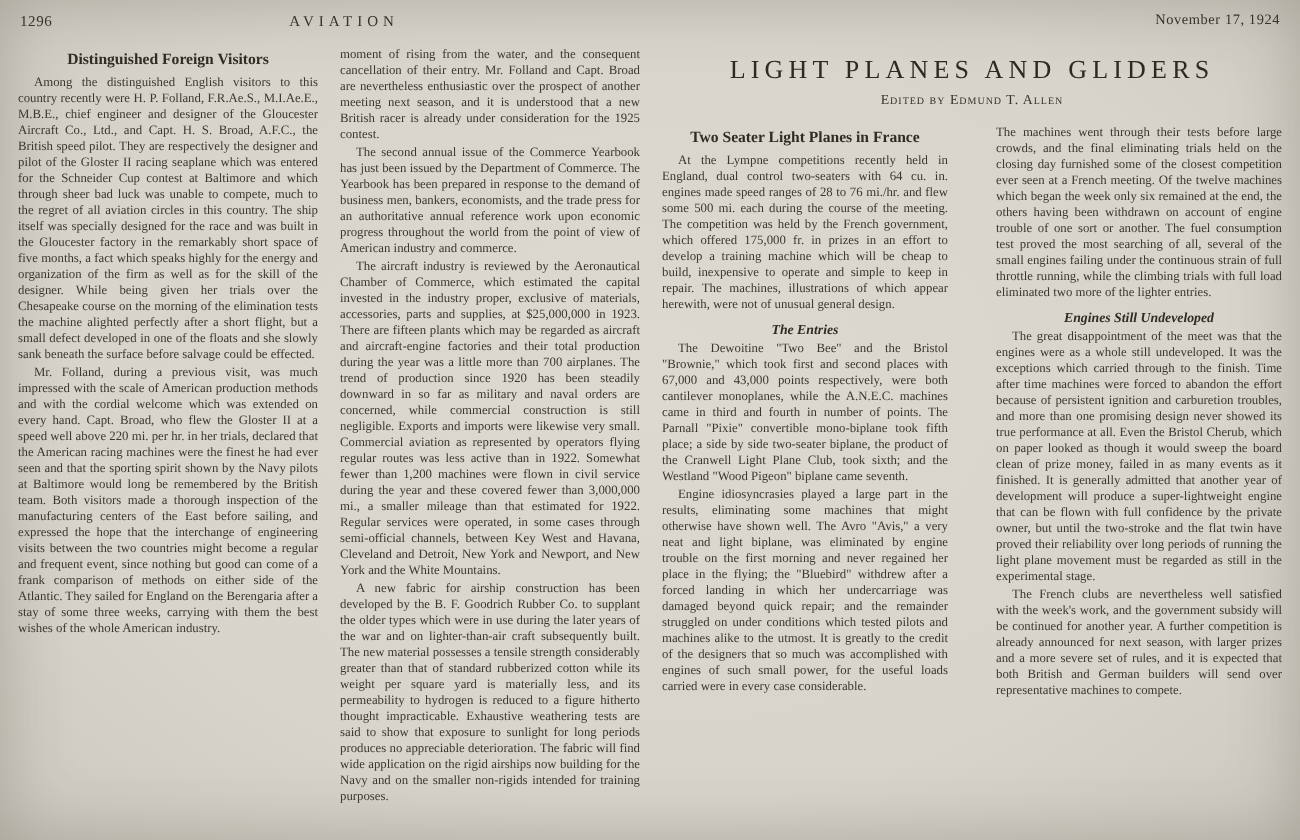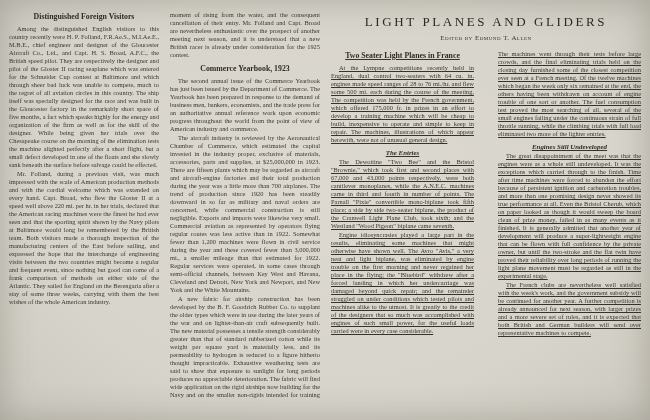--- a/index.html
+++ b/index.html
@@ -22,40 +22,44 @@
   .content { display:flex; gap:11px; margin-top:5px; height:389px; overflow:hidden;justify-content:center; }
   .col { flex:0 0 150px; width:150px; overflow:hidden; }
   .feature { flex:1 1 auto; overflow:hidden; }
   p { margin:0 0 1px; font-size:6.4px; line-height:1.25; text-align:justify; text-indent:8px; color:#3a382f; }
   p.cont { text-indent:0; }
   h3 { margin:2px 0 3px; font-size:7.8px; line-height:1.15; text-align:center; font-weight:bold; color:#2e2c24; }
   h3.later { margin-top:6px; }
   h4 { margin:5px 0 2px; font-size:6.9px; text-align:center; font-weight:bold; font-style:italic; color:#2e2c24; }
   .feature-title { text-align:center; font-size:13px; letter-spacing:2.6px; margin-top:3px; color:#2c2a22; white-space:nowrap; }
   .feature-byline { text-align:center; font-size:6.9px; font-variant:small-caps; letter-spacing:.5px; margin:4px 0 9px; color:#35332a; }
-  .feature-cols { display:flex; gap:24px;text-decoration:underline; }
+  .feature-cols { display:flex; gap:24px; }
   .feature-cols .col { flex:1 1 0; width:auto; }
 </style>
 </head>
 <body>
 
 <div class="page">
 
+  <div class="runhead">
+    <span class="pn">1296</span>
+    <span class="journal">AVIATION</span>
+    <span class="date">November 17, 1924</span>
+  </div>
 
   <div class="content">
 
     <div class="col">
       <h3>Distinguished Foreign Visitors</h3>
       <p>Among the distinguished English visitors to this country recently were H. P. Folland, F.R.Ae.S., M.I.Ae.E., M.B.E., chief engineer and designer of the Gloucester Aircraft Co., Ltd., and Capt. H. S. Broad, A.F.C., the British speed pilot. They are respectively the designer and pilot of the Gloster II racing seaplane which was entered for the Schneider Cup contest at Baltimore and which through sheer bad luck was unable to compete, much to the regret of all aviation circles in this country. The ship itself was specially designed for the race and was built in the Gloucester factory in the remarkably short space of five months, a fact which speaks highly for the energy and organization of the firm as well as for the skill of the designer. While being given her trials over the Chesapeake course on the morning of the elimination tests the machine alighted perfectly after a short flight, but a small defect developed in one of the floats and she slowly sank beneath the surface before salvage could be effected.</p>
       <p>Mr. Folland, during a previous visit, was much impressed with the scale of American production methods and with the cordial welcome which was extended on every hand. Capt. Broad, who flew the Gloster II at a speed well above 220 mi. per hr. in her trials, declared that the American racing machines were the finest he had ever seen and that the sporting spirit shown by the Navy pilots at Baltimore would long be remembered by the British team. Both visitors made a thorough inspection of the manufacturing centers of the East before sailing, and expressed the hope that the interchange of engineering visits between the two countries might become a regular and frequent event, since nothing but good can come of a frank comparison of methods on either side of the Atlantic. They sailed for England on the Berengaria after a stay of some three weeks, carrying with them the best wishes of the whole American industry.</p>
     </div>
 
     <div class="col">
       <p class="cont">moment of rising from the water, and the consequent cancellation of their entry. Mr. Folland and Capt. Broad are nevertheless enthusiastic over the prospect of another meeting next season, and it is understood that a new British racer is already under consideration for the 1925 contest.</p>
-      <h3 class="later">Commerce Yearbook, 1923</h3>
       <p>The second annual issue of the Commerce Yearbook has just been issued by the Department of Commerce. The Yearbook has been prepared in response to the demand of business men, bankers, economists, and the trade press for an authoritative annual reference work upon economic progress throughout the world from the point of view of American industry and commerce.</p>
       <p>The aircraft industry is reviewed by the Aeronautical Chamber of Commerce, which estimated the capital invested in the industry proper, exclusive of materials, accessories, parts and supplies, at $25,000,000 in 1923. There are fifteen plants which may be regarded as aircraft and aircraft-engine factories and their total production during the year was a little more than 700 airplanes. The trend of production since 1920 has been steadily downward in so far as military and naval orders are concerned, while commercial construction is still negligible. Exports and imports were likewise very small. Commercial aviation as represented by operators flying regular routes was less active than in 1922. Somewhat fewer than 1,200 machines were flown in civil service during the year and these covered fewer than 3,000,000 mi., a smaller mileage than that estimated for 1922. Regular services were operated, in some cases through semi-official channels, between Key West and Havana, Cleveland and Detroit, New York and Newport, and New York and the White Mountains.</p>
       <p>A new fabric for airship construction has been developed by the B. F. Goodrich Rubber Co. to supplant the older types which were in use during the later years of the war and on lighter-than-air craft subsequently built. The new material possesses a tensile strength considerably greater than that of standard rubberized cotton while its weight per square yard is materially less, and its permeability to hydrogen is reduced to a figure hitherto thought impracticable. Exhaustive weathering tests are said to show that exposure to sunlight for long periods produces no appreciable deterioration. The fabric will find wide application on the rigid airships now building for the Navy and on the smaller non-rigids intended for training purposes.</p>
     </div>
 
     <div class="feature">
       <div class="feature-title">LIGHT PLANES AND GLIDERS</div>
       <div class="feature-byline">Edited by Edmund T. Allen</div>
       <div class="feature-cols">
 

